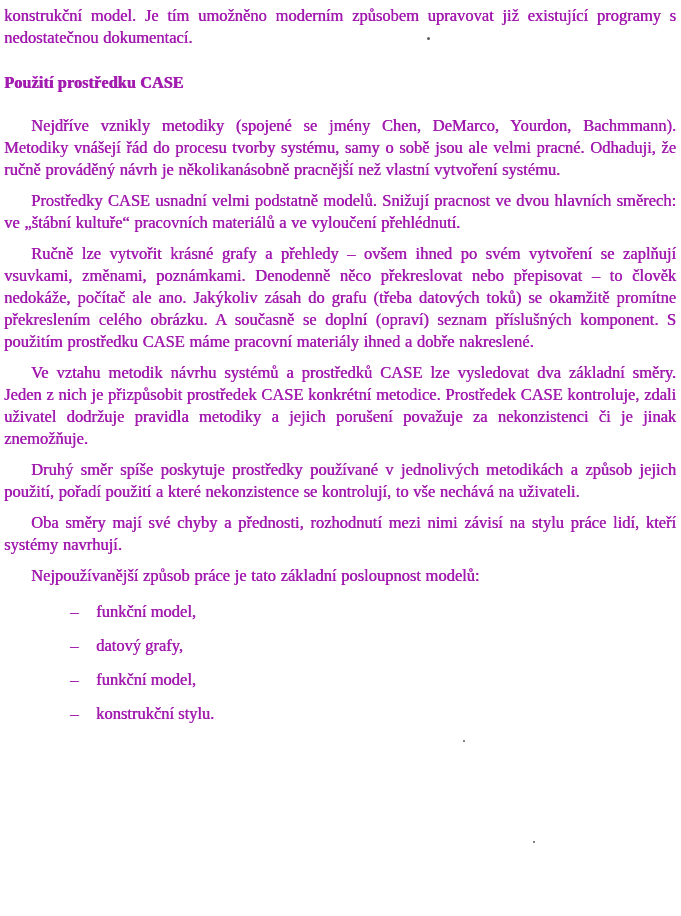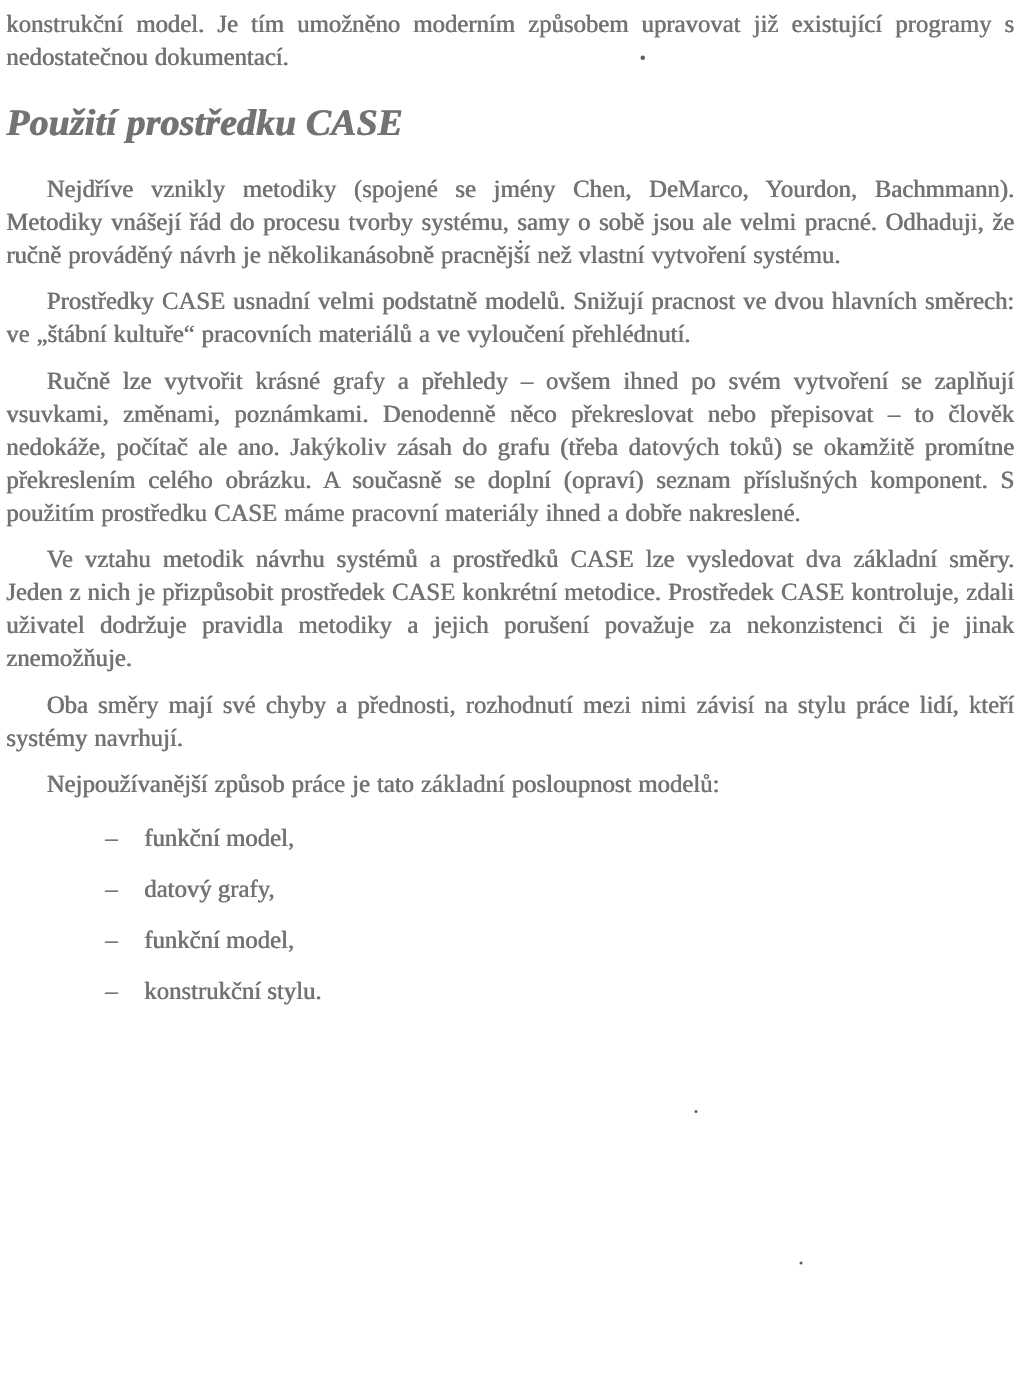--- a/index.html
+++ b/index.html
@@ -13,44 +13,43 @@
     height: 916px;
     overflow: hidden;
   }
   .page {
     position: relative;
     box-sizing: border-box;
     width: 681px;
     height: 916px;
     padding: 5px 5px 0 4px;
     background: #ffffff;
-    color: #737373;
+    color: #a21caf;
     font-family: "Liberation Serif", "DejaVu Serif", serif;
     
     text-shadow: 0.45px 0 0 currentColor;
   }
   .body-paragraph {
     font-size: 16.5px;
     line-height: 22px;
     margin: 0 0 9px 0;
     text-align: justify;
     text-indent: 27px;
     word-spacing: 0.5px;
   }
   .body-paragraph.continuation {
     text-indent: 0;
   }
   .section-heading {
-    font-size: 25px;
+    font-size: 16px;
     line-height: 26px;
     font-weight: 700;
     letter-spacing: 0.2px;
     margin: 21px 0 19px 0;
     text-shadow: 0.7px 0 0 currentColor;
-    font-style: italic;
   }
   .model-list {
     margin-top: 14px;
   }
   .list-item {
     display: flex;
     font-size: 16.5px;
     line-height: 22px;
     margin: 0 0 12px 0;
     padding-left: 66px;
@@ -74,20 +73,21 @@
 <div class="page">
 
   <p class="body-paragraph continuation">konstrukční model. Je tím umožněno moderním způsobem upravovat již existující programy s nedostatečnou dokumentací.</p>
 
   <h2 class="section-heading">Použití prostředku CASE</h2>
 
   <p class="body-paragraph">Nejdříve vznikly metodiky (spojené se jmény Chen, DeMarco, Yourdon, Bachmmann). Metodiky vnášejí řád do procesu tvorby systému, samy o sobě jsou ale velmi pracné. Odhaduji, že ručně prováděný návrh je několikanásobně pracnější než vlastní vytvoření systému.</p>
   <p class="body-paragraph">Prostředky CASE usnadní velmi podstatně modelů. Snižují pracnost ve dvou hlavních směrech: ve „štábní kultuře“ pracovních materiálů a ve vyloučení přehlédnutí.</p>
   <p class="body-paragraph">Ručně lze vytvořit krásné grafy a přehledy – ovšem ihned po svém vytvoření se zaplňují vsuvkami, změnami, poznámkami. Denodenně něco překreslovat nebo přepisovat – to člověk nedokáže, počítač ale ano. Jakýkoliv zásah do grafu (třeba datových toků) se okamžitě promítne překreslením celého obrázku. A současně se doplní (opraví) seznam příslušných komponent. S použitím prostředku CASE máme pracovní materiály ihned a dobře nakreslené.</p>
   <p class="body-paragraph">Ve vztahu metodik návrhu systémů a prostředků CASE lze vysledovat dva základní směry. Jeden z nich je přizpůsobit prostředek CASE konkrétní metodice. Prostředek CASE kontroluje, zdali uživatel dodržuje pravidla metodiky a jejich porušení považuje za nekonzistenci či je jinak znemožňuje.</p>
+  <p class="body-paragraph">Druhý směr spíše poskytuje prostředky používané v jednolivých metodikách a způsob jejich použití, pořadí použití a které nekonzistence se kontrolují, to vše nechává na uživateli.</p>
   <p class="body-paragraph">Oba směry mají své chyby a přednosti, rozhodnutí mezi nimi závisí na stylu práce lidí, kteří systémy navrhují.</p>
   <p class="body-paragraph">Nejpoužívanější způsob práce je tato základní posloupnost modelů:</p>
 
   <div class="model-list">
     <div class="list-item">
       <span class="dash-marker">–</span>
       <span>funkční model,</span>
     </div>
     <div class="list-item">
       <span class="dash-marker">–</span>

